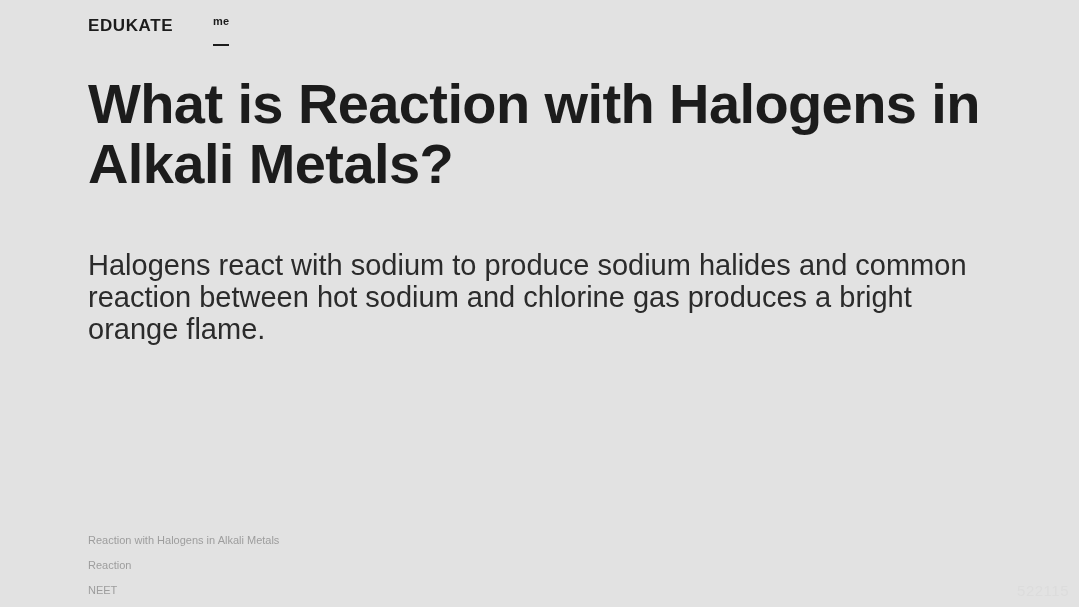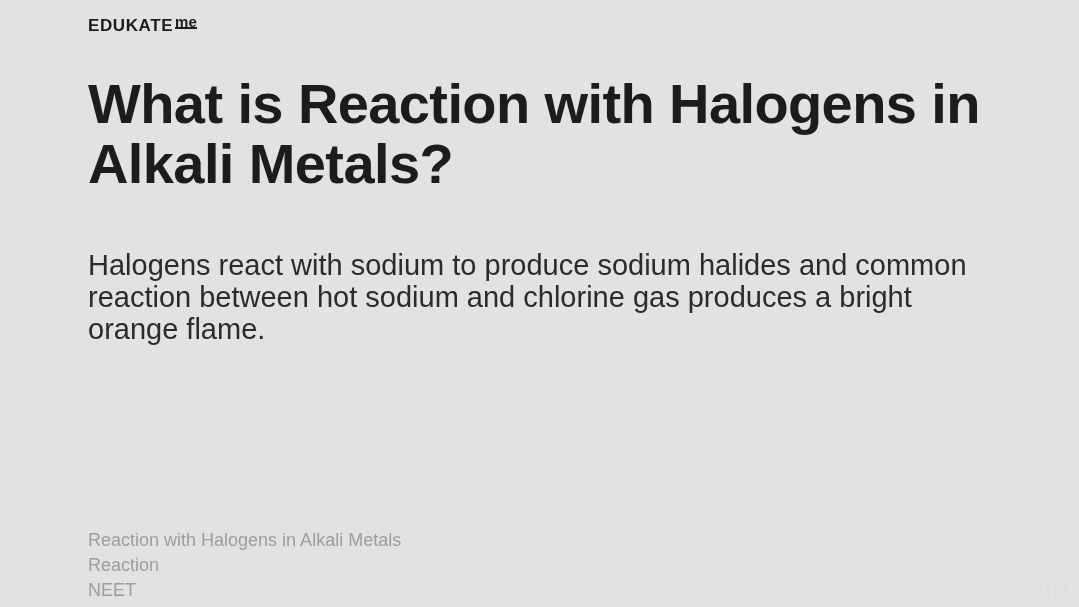--- a/index.html
+++ b/index.html
@@ -21,35 +21,36 @@
   }
 
   
   .brand {
     position: absolute;
     left: 88px;
     top: 16px;
     display: flex;
     align-items: flex-start;
     color: #1c1c1c;
+    gap: 32px;
   }
   .brand-main {
     font-size: 17px;
     font-weight: bold;
     letter-spacing: 0.6px;
     line-height: 19px;
   }
   .brand-sup {
-    font-size: 15px;
+    font-size: 11px;
     font-weight: bold;
     line-height: 11px;
-    margin-left: 2px;
+    margin-left: 8px;
     margin-top: 0px;
     border-bottom: 2px solid #1c1c1c;
-    padding-bottom: 0;
+    padding-bottom: 17px;
   }
 
   
   .title {
     position: absolute;
     left: 88px;
     top: 74px;
     width: 900px;
     font-size: 56px;
     font-weight: bold;
@@ -68,21 +69,21 @@
     line-height: 32px;
     color: #2b2b2b;
   }
 
   
   .footer {
     position: absolute;
     left: 88px;
     bottom: 4px;
     color: #9d9d9d;
-    font-size: 18px;
+    font-size: 11px;
     line-height: 25px;
   }
   .footer div {
     white-space: nowrap;
   }
 
   
   .watermark {
     position: absolute;
     right: 10px;

